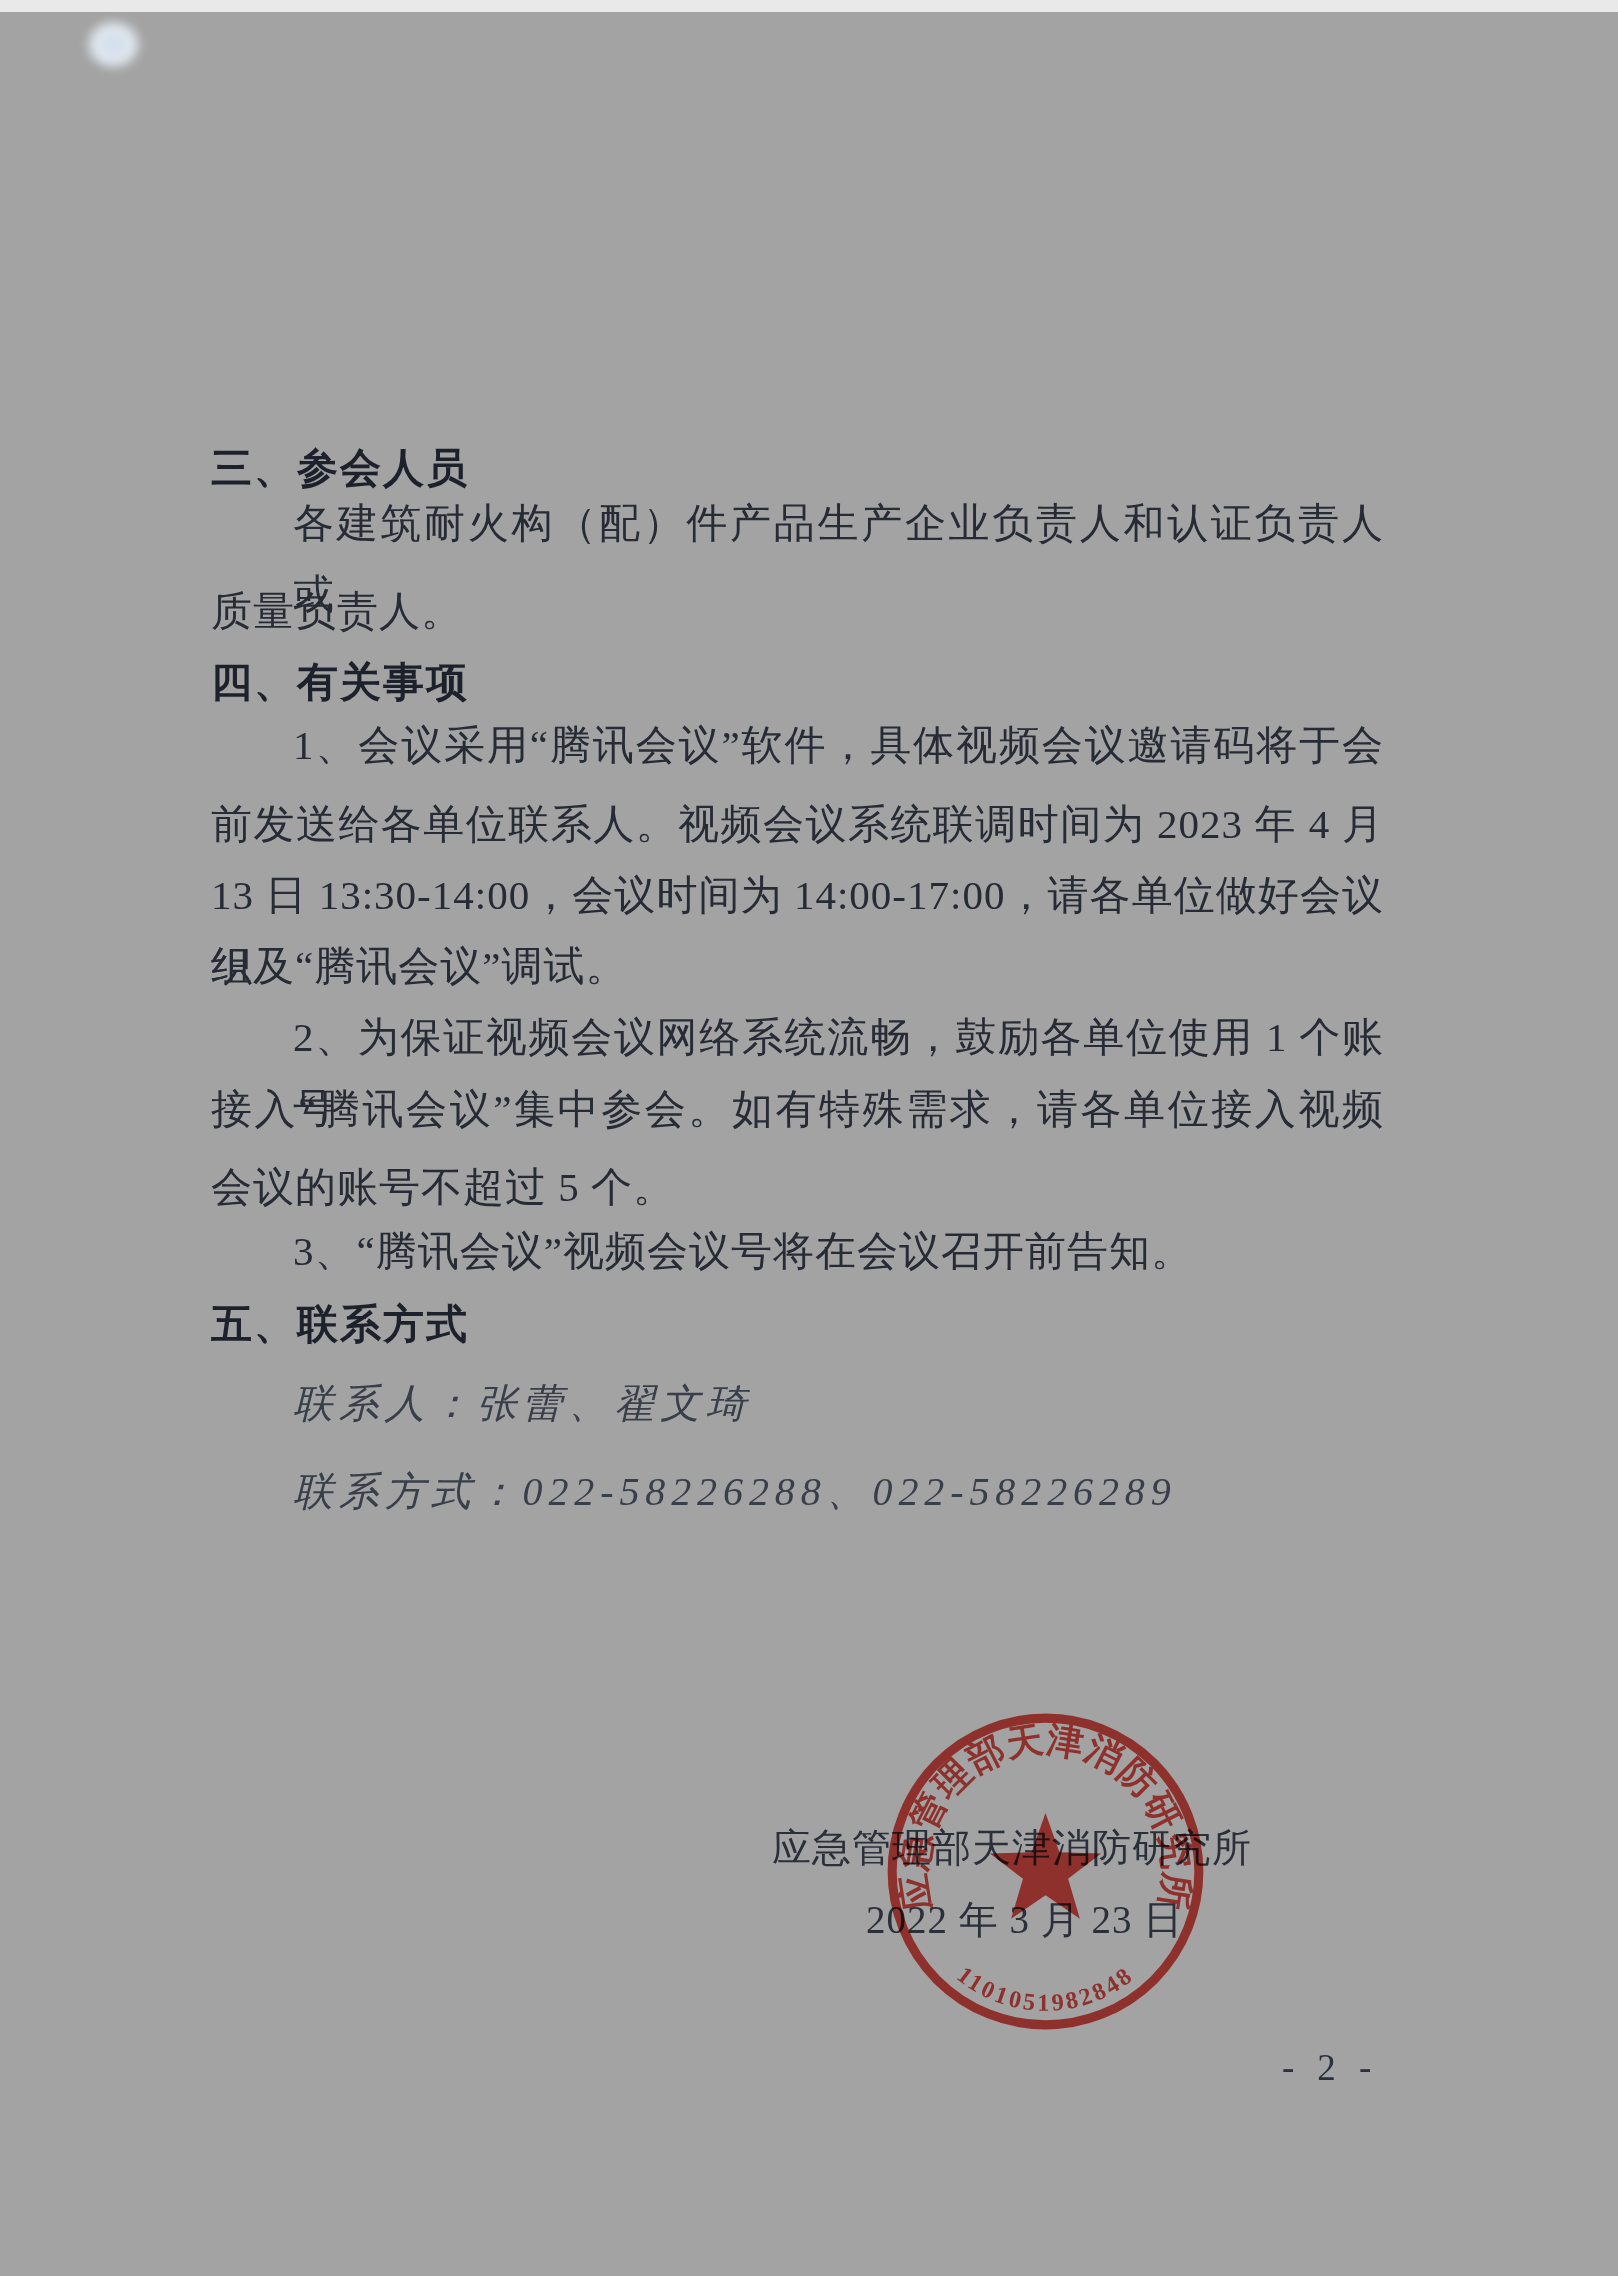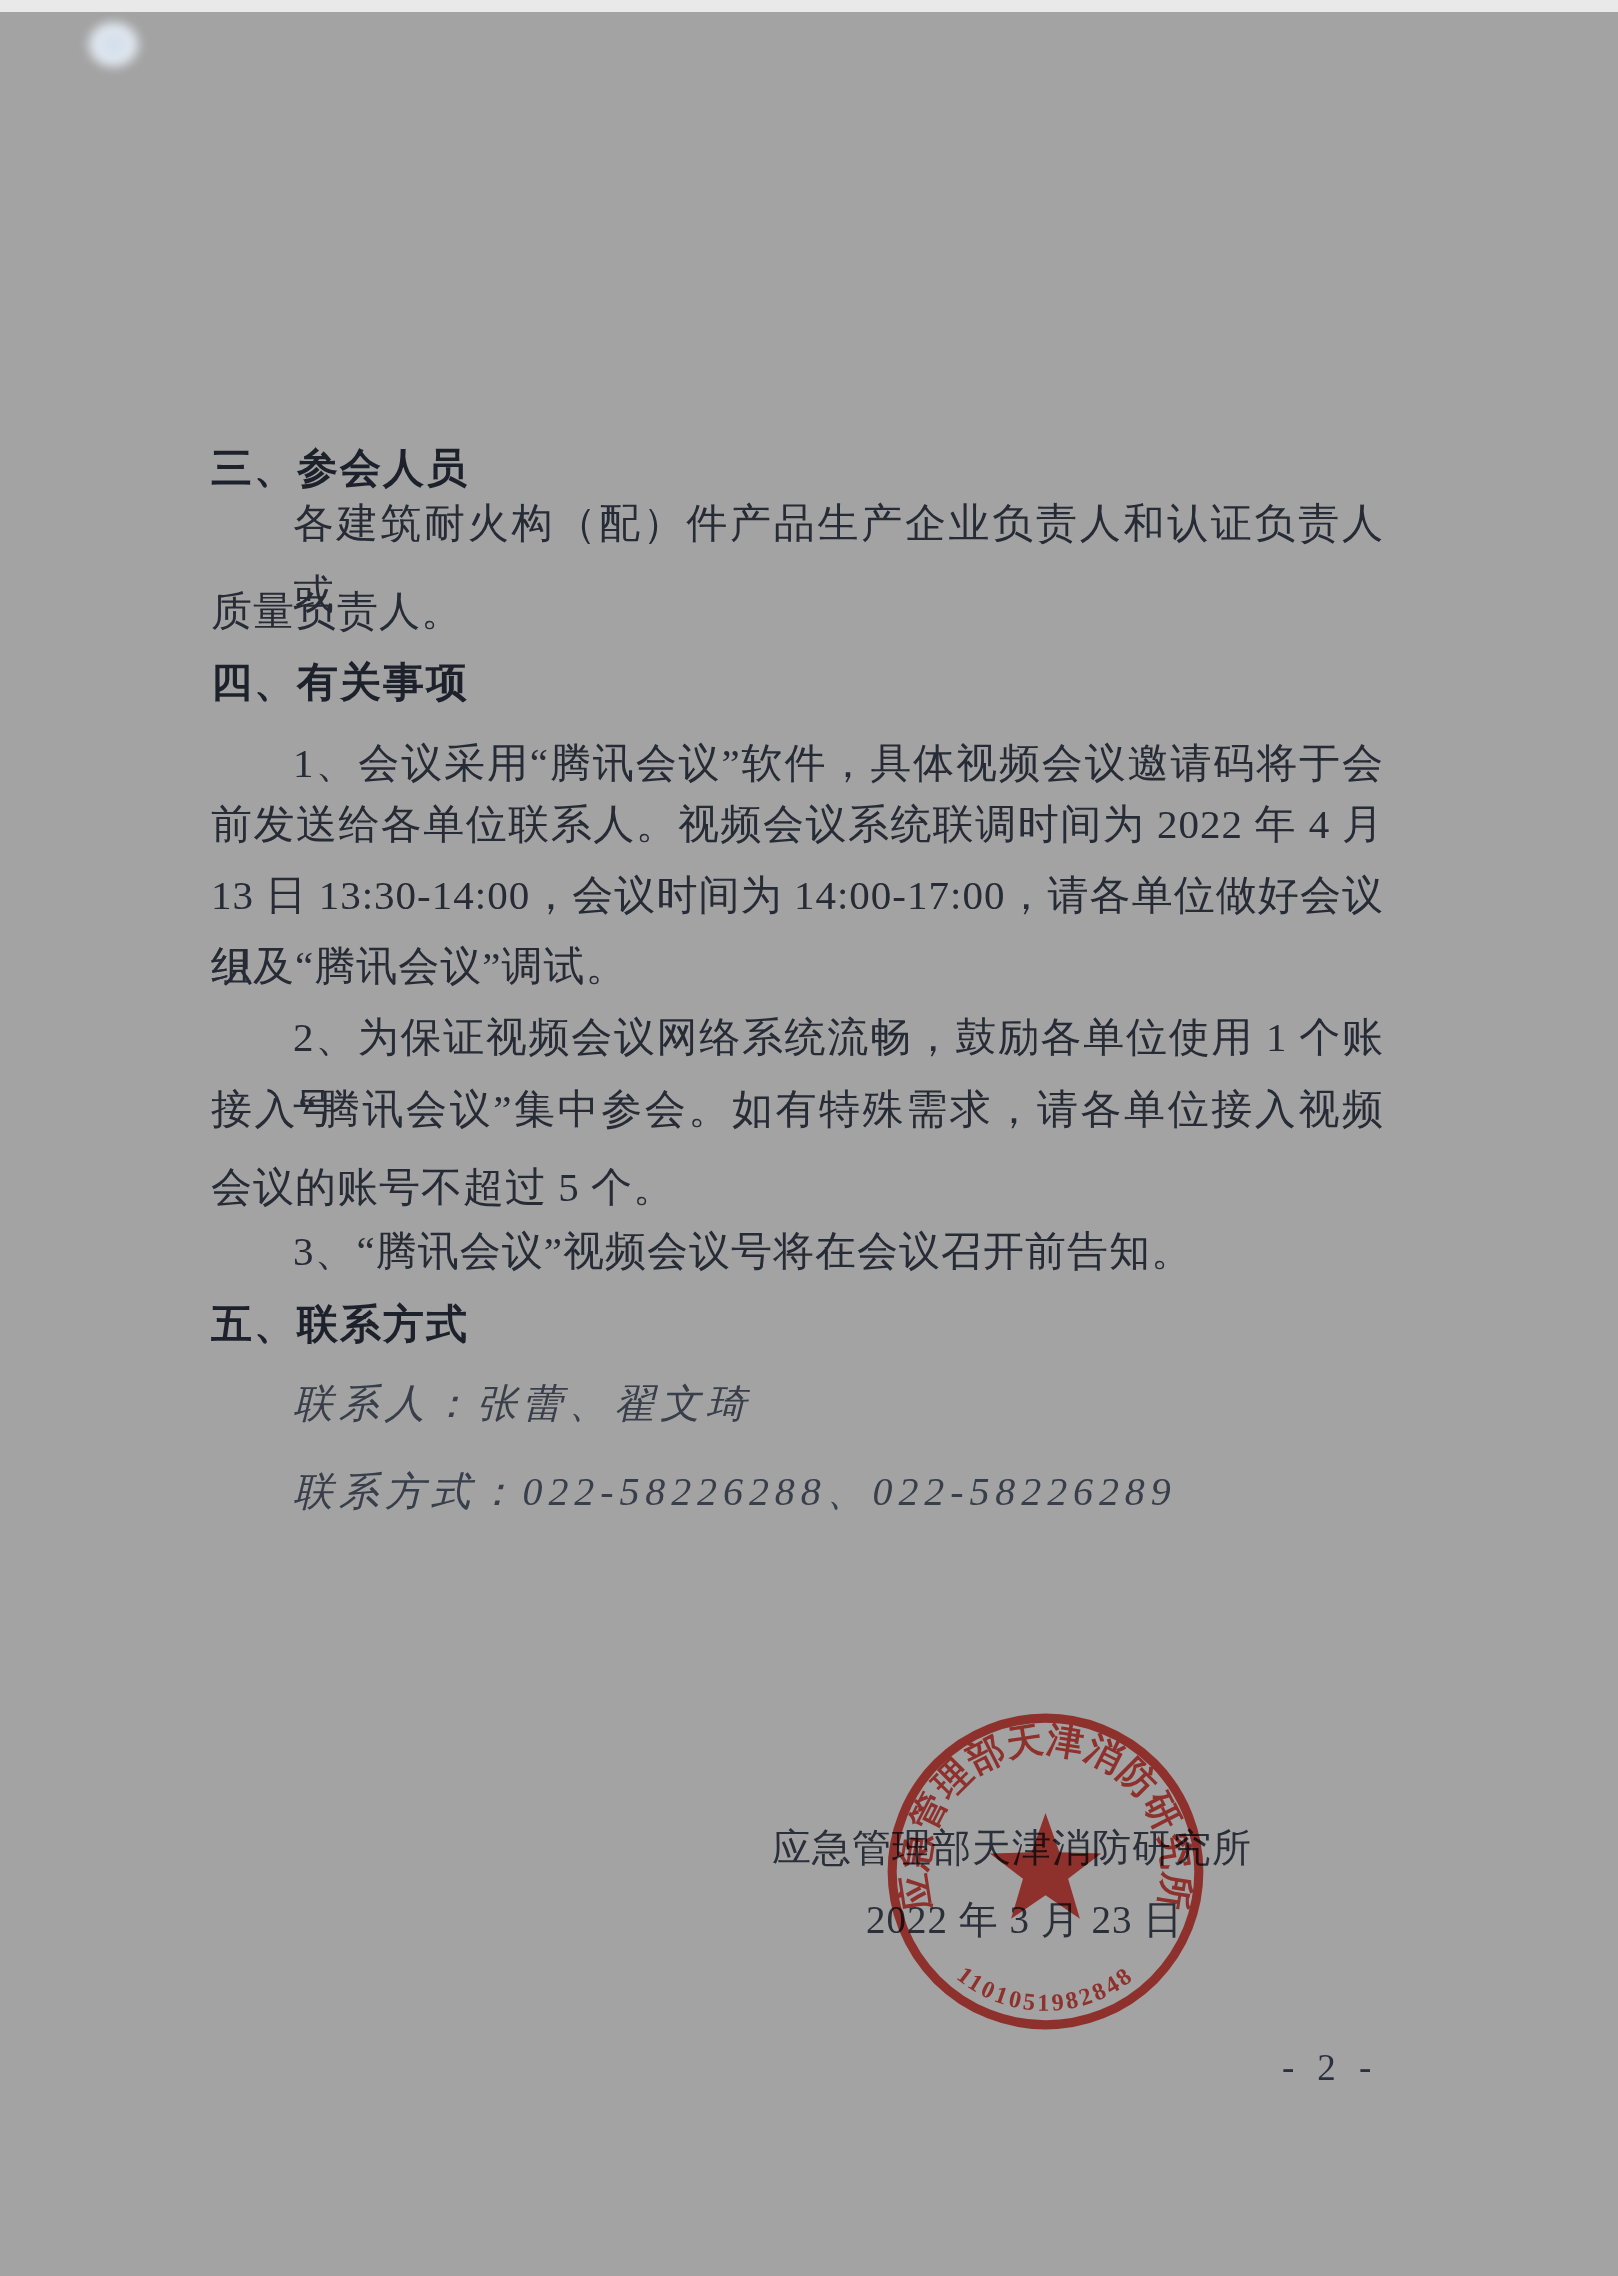--- a/index.html
+++ b/index.html
@@ -63,22 +63,22 @@
 <div class="page">
 
   <div class="smudge"></div>
 
   <div class="line heading" style="top:421px">三、参会人员</div>
   <div class="line just indent" style="top:476px">各建筑耐火构（配）件产品生产企业负责人和认证负责人或</div>
   <div class="line" style="top:564px">质量负责人。</div>
 
   <div class="line heading" style="top:635px">四、有关事项</div>
 
-  <div class="line just indent" style="top:716px">1、会议采用“腾讯会议”软件，具体视频会议邀请码将于会</div>
-  <div class="line just" style="top:777px">前发送给各单位联系人。视频会议系统联调时间为 2022 年 4 月</div>
+  <div class="line just indent" style="top:698px">1、会议采用“腾讯会议”软件，具体视频会议邀请码将于会</div>
+  <div class="line just" style="top:777px">前发送给各单位联系人。视频会议系统联调时间为 2023 年 4 月</div>
   <div class="line just" style="top:848px">13 日 13:30-14:00，会议时间为 14:00-17:00，请各单位做好会议组</div>
   <div class="line" style="top:919px">织及“腾讯会议”调试。</div>
 
   <div class="line just indent" style="top:990px">2、为保证视频会议网络系统流畅，鼓励各单位使用 1 个账号</div>
   <div class="line just" style="top:1062px">接入“腾讯会议”集中参会。如有特殊需求，请各单位接入视频</div>
   <div class="line" style="top:1140px">会议的账号不超过 5 个。</div>
 
   <div class="line indent" style="top:1204px">3、“腾讯会议”视频会议号将在会议召开前告知。</div>
 
   <div class="line kai indent" style="top:1356px">联系人：张蕾、翟文琦</div>

